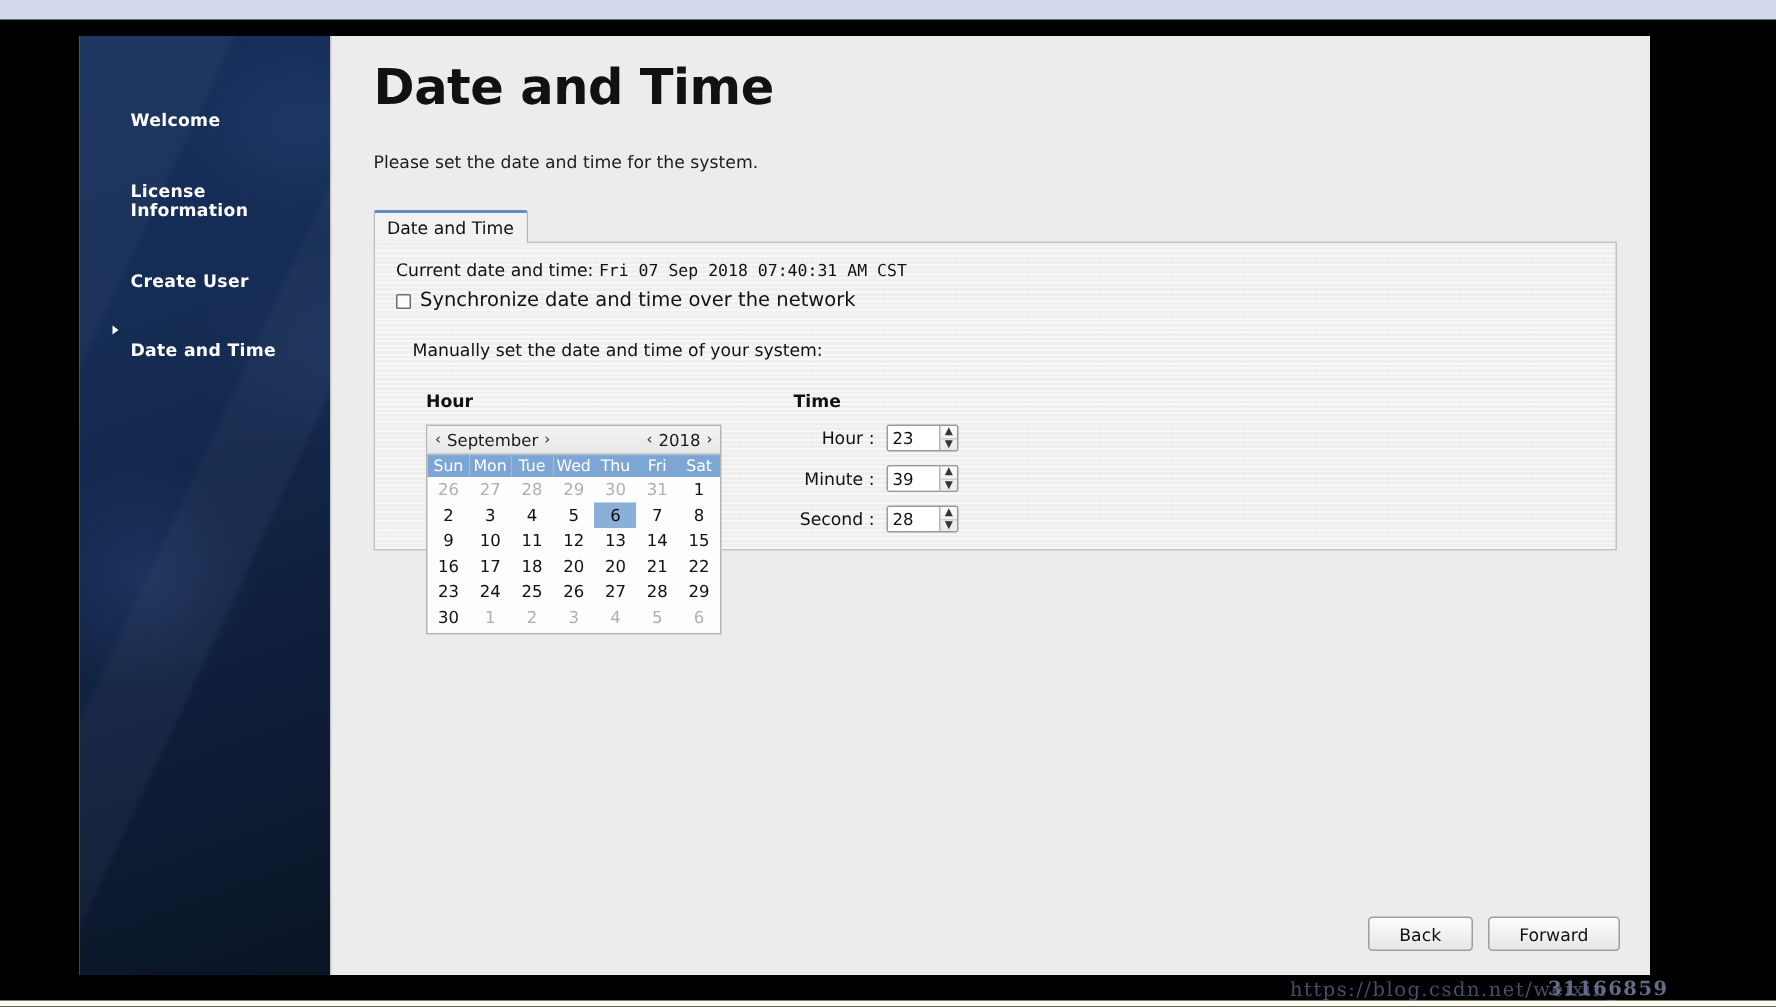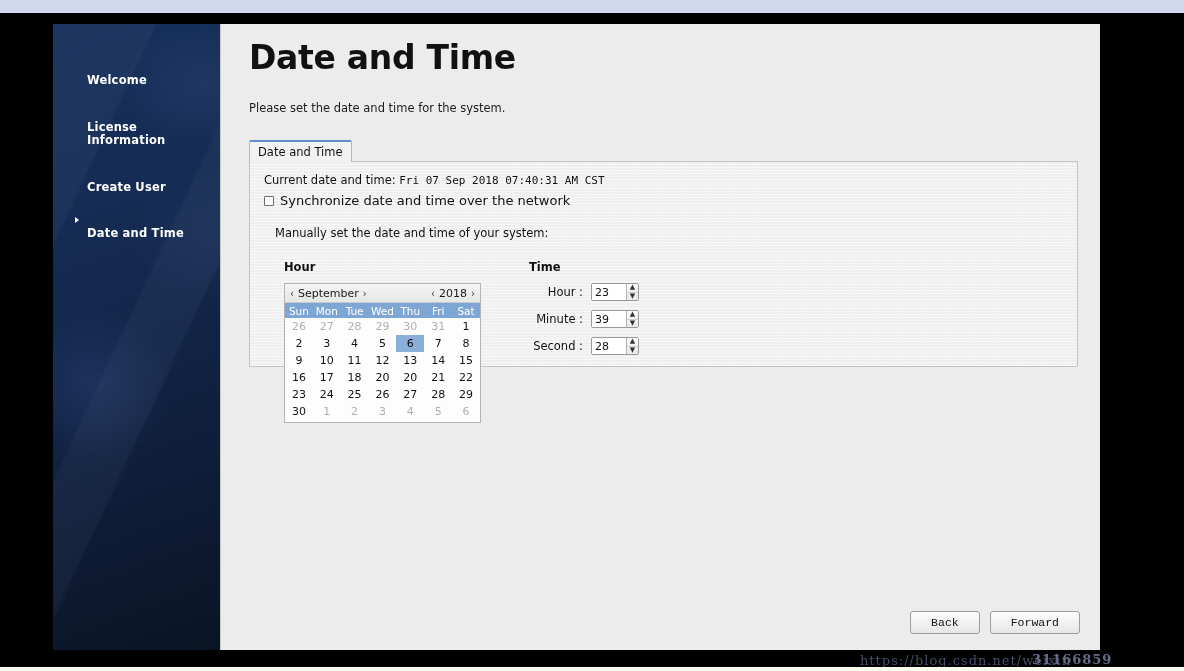--- a/index.html
+++ b/index.html
@@ -206,21 +206,20 @@
   }
   .btn {
     min-width: 66px; height: 23px;
     font-size: 11.5px; color: #111;
     background: linear-gradient(#fdfdfd, #e6e6e6);
     border: 1px solid #9d9d9d;
     border-radius: 3px;
     display: flex; align-items: center; justify-content: center;
     padding: 0 20px;
     cursor: default;
-    font-family: Liberation Mono, monospace;
   }
 
   
   .watermark {
     position: absolute; left: 860px; bottom: 3px;
     font-family: "DejaVu Serif", "Liberation Serif", serif;
     font-size: 13px;
     color: #4a5270;
     letter-spacing: 1px;
     white-space: nowrap;

